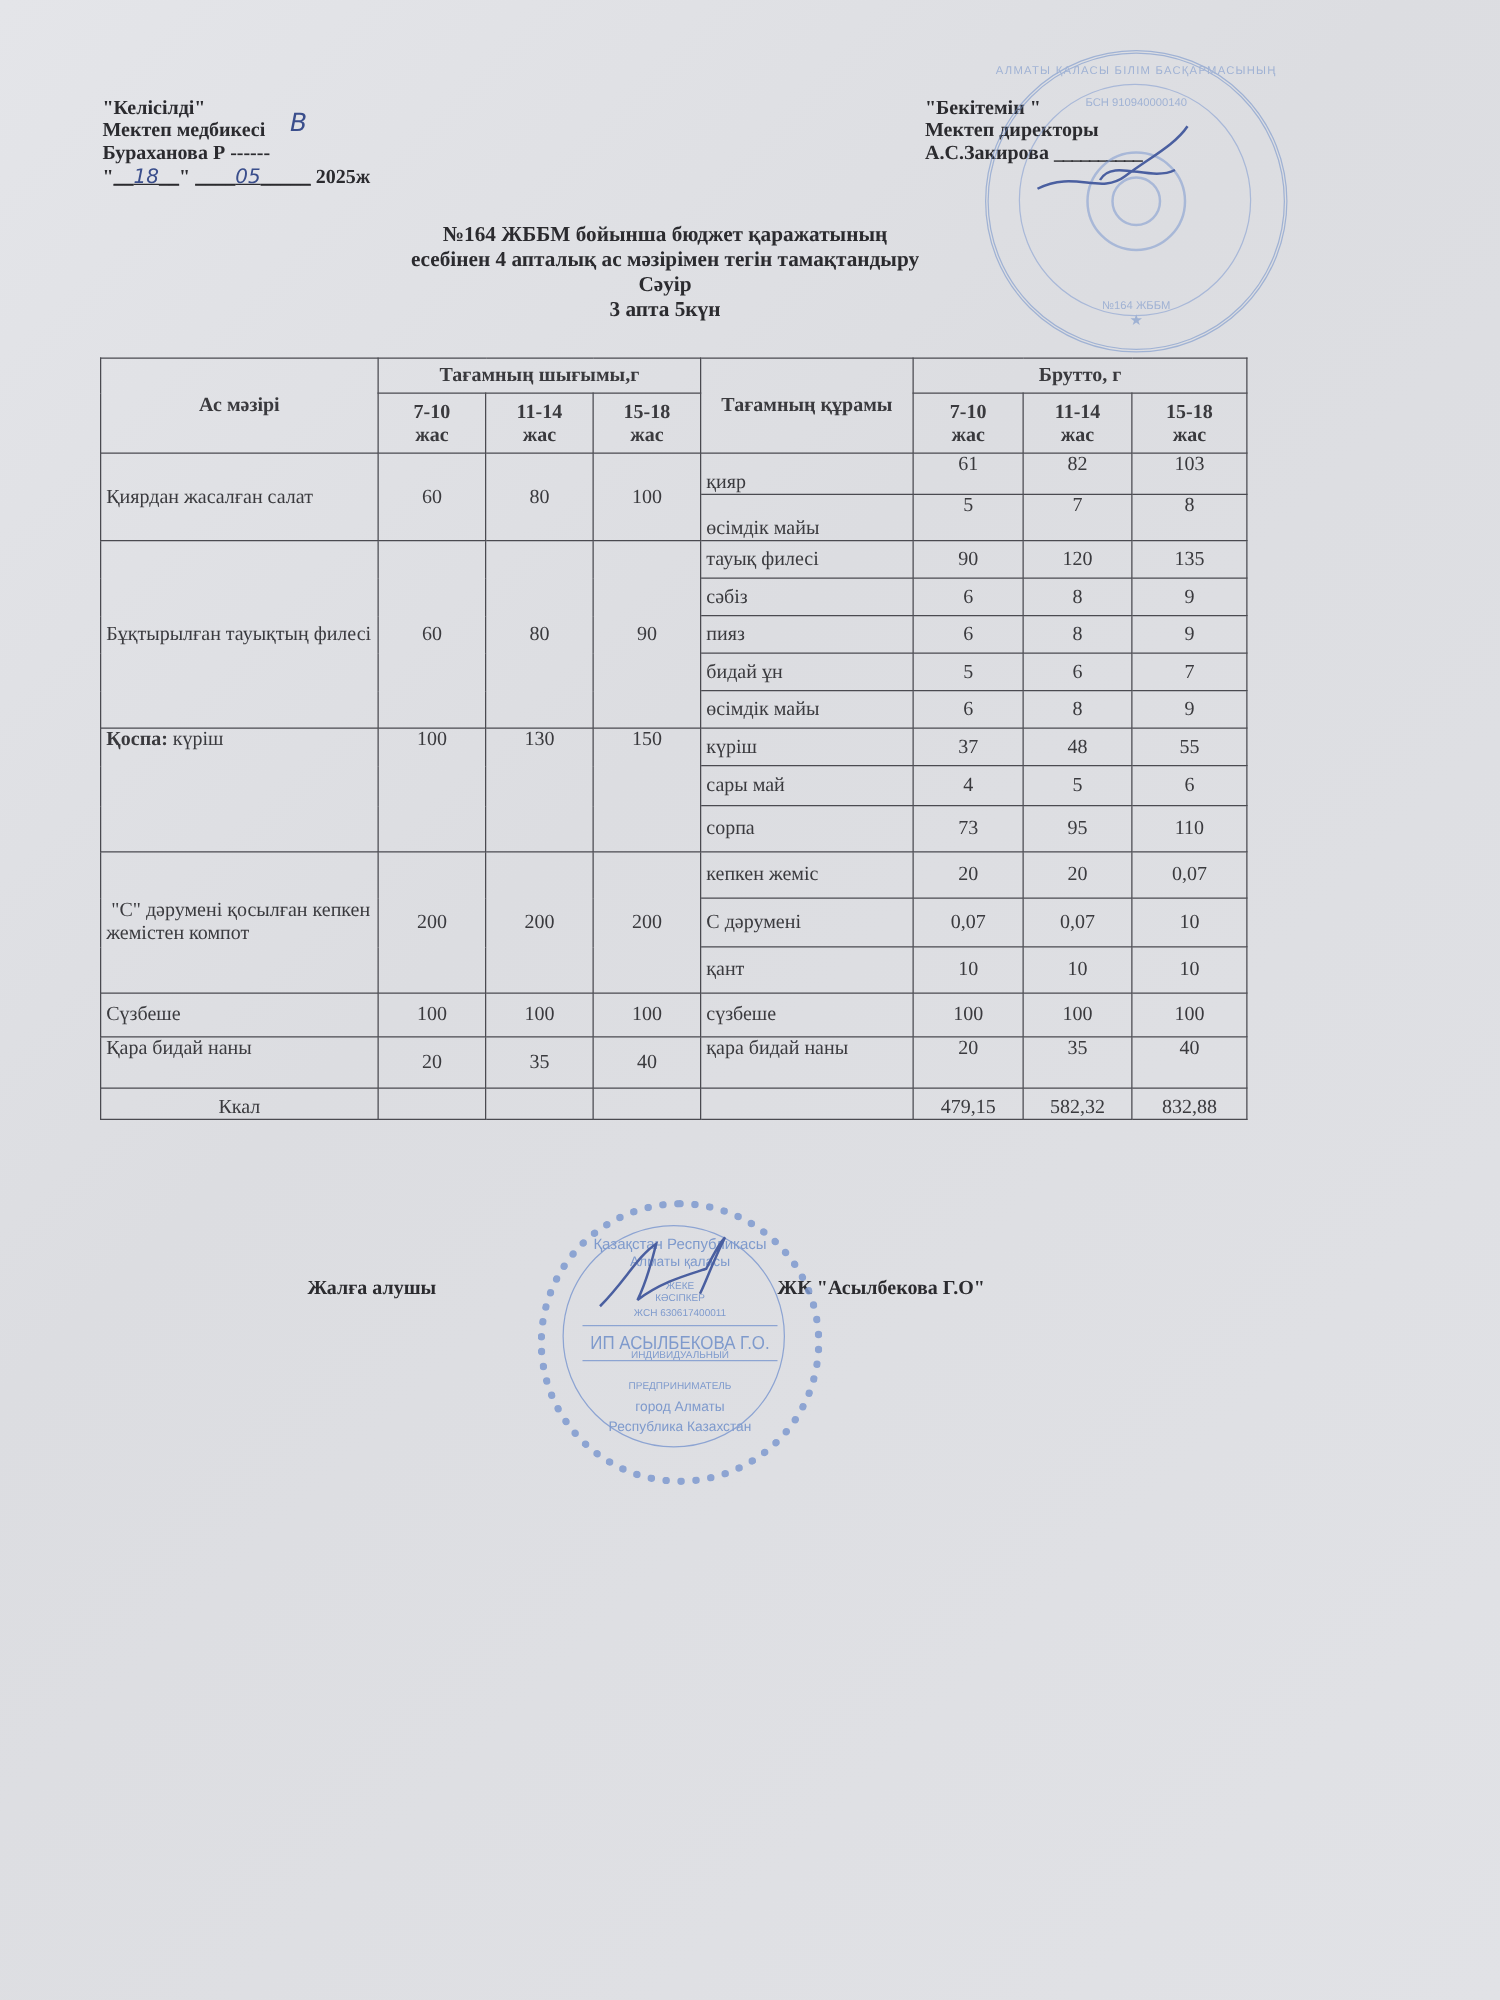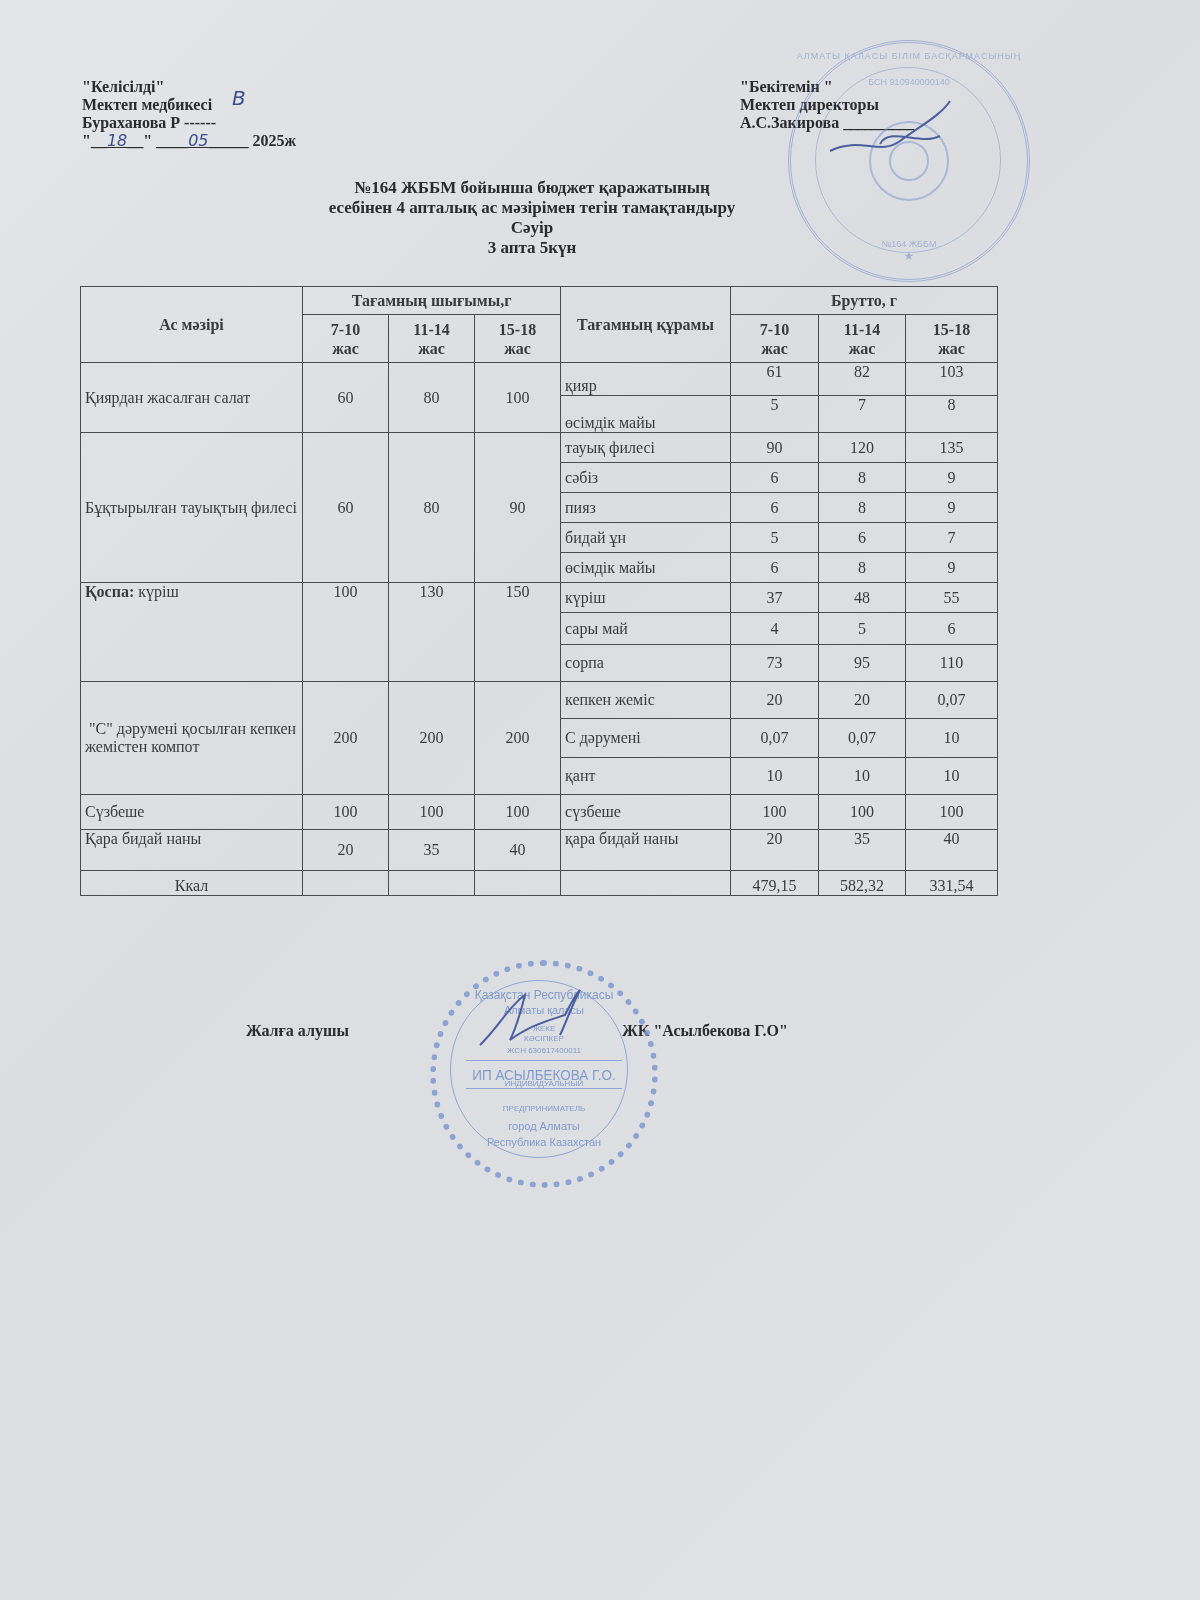--- a/index.html
+++ b/index.html
@@ -235,21 +235,21 @@
     </tr>
 
     <tr class="total">
       <td class="l">Ккал</td>
       <td></td>
         <td></td>
         <td></td>
         <td></td>
       <td class="c">479,15</td>
       <td class="c">582,32</td>
-      <td class="c">331,54</td>
+      <td class="c">832,88</td>
     </tr>
   </tbody>
 </table>
 
 <div class="abs footer" style="left:246px;text-align:right;">Жалға  алушы</div>
 <div class="abs footer" style="left:622px;">ЖК  "Асылбекова Г.О"</div>
 
 <div class="stamp" style="left:430px; top:960px; width:216px; height:216px; border:6px dotted #7f9ad0;">
   <div class="inner" style="left:14px; top:14px; width:176px; height:176px;"></div>
   <div class="stamp-text" style="top:22px; font-size:12px;">Қазақстан Республикасы</div>

